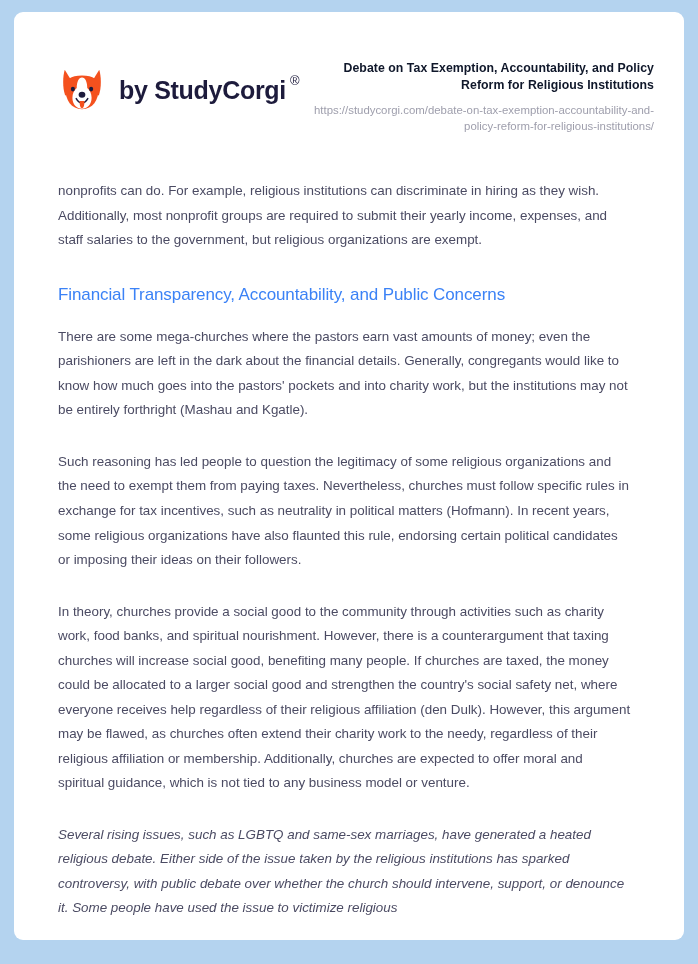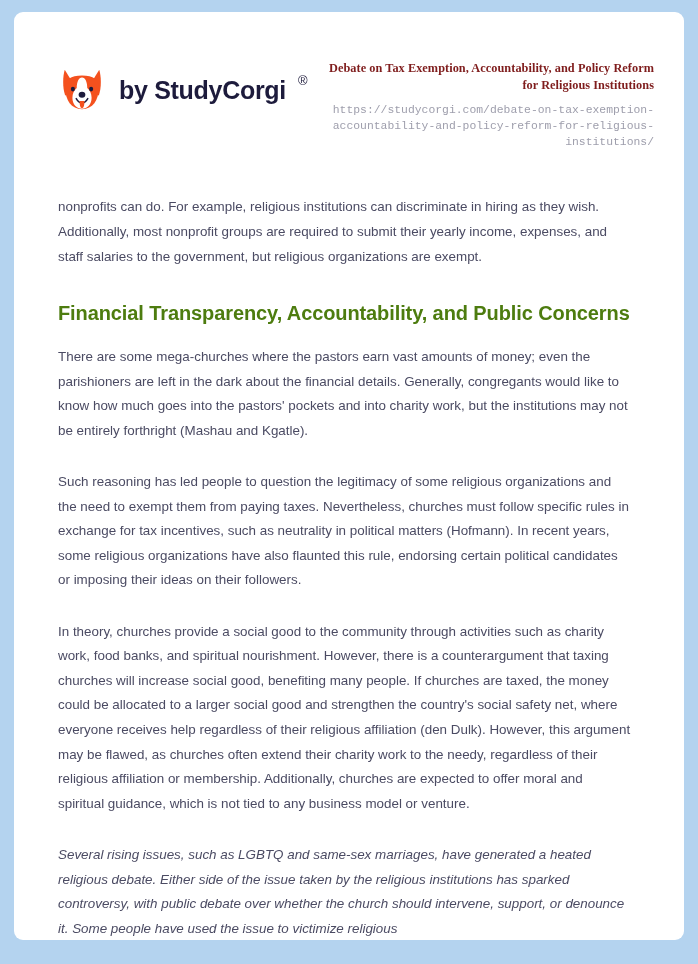--- a/index.html
+++ b/index.html
@@ -39,68 +39,65 @@
   .corgi-logo { width: 48px; height: 48px; display: block; flex: none; }
   .brand-wordmark {
     display: flex;
     align-items: flex-start;
     color: #1d1b3c;
     font-size: 25px;
     font-weight: bold;
     letter-spacing: -0.3px;
     line-height: 1;
     white-space: nowrap;
-    gap: 8px;
   }
   .brand-reg {
     font-size: 13px;
     font-weight: normal;
     line-height: 1;
     margin-left: 4px;
     margin-top: -4px;
   }
   .header-meta {
     text-align: right;
     max-width: 340px;
     padding-top: 2px;
   }
   .doc-title {
-    color: #7f1d1d;
+    color: #0f172a;
     font-size: 12.3px;
     font-weight: bold;
     line-height: 1.42;
     margin: 0;
     letter-spacing: 0.05px;
-    font-family: Liberation Serif, serif;
   }
   .doc-url {
     color: #9e9eac;
     font-size: 11.4px;
     line-height: 1.42;
     margin: 7px 0 0 0;
     word-break: break-word;
-    font-family: Liberation Mono, monospace;
   }
   
   .doc-body {
     padding: 0 44px 0 44px;
     margin-top: 45px;
   }
   .doc-body p {
     color: #4b4b63;
     font-size: 13.4px;
     line-height: 1.83;
     margin: 0 8px 27px 0;
     text-align: left;
   }
   .doc-body p:last-child { margin-bottom: 0; font-style: italic; }
   .section-heading {
-    color: #4d7c0f;
-    font-size: 20px;
-    font-weight: bold;
+    color: #3b82f6;
+    font-size: 17px;
+    font-weight: normal;
     line-height: 1.35;
     margin: 0 0 18px 0;
     letter-spacing: -0.1px;
   }
   .spacer-before-heading { margin-top: 31px; }
 </style>
 </head>
 <body>
 
 <div class="page-card">

